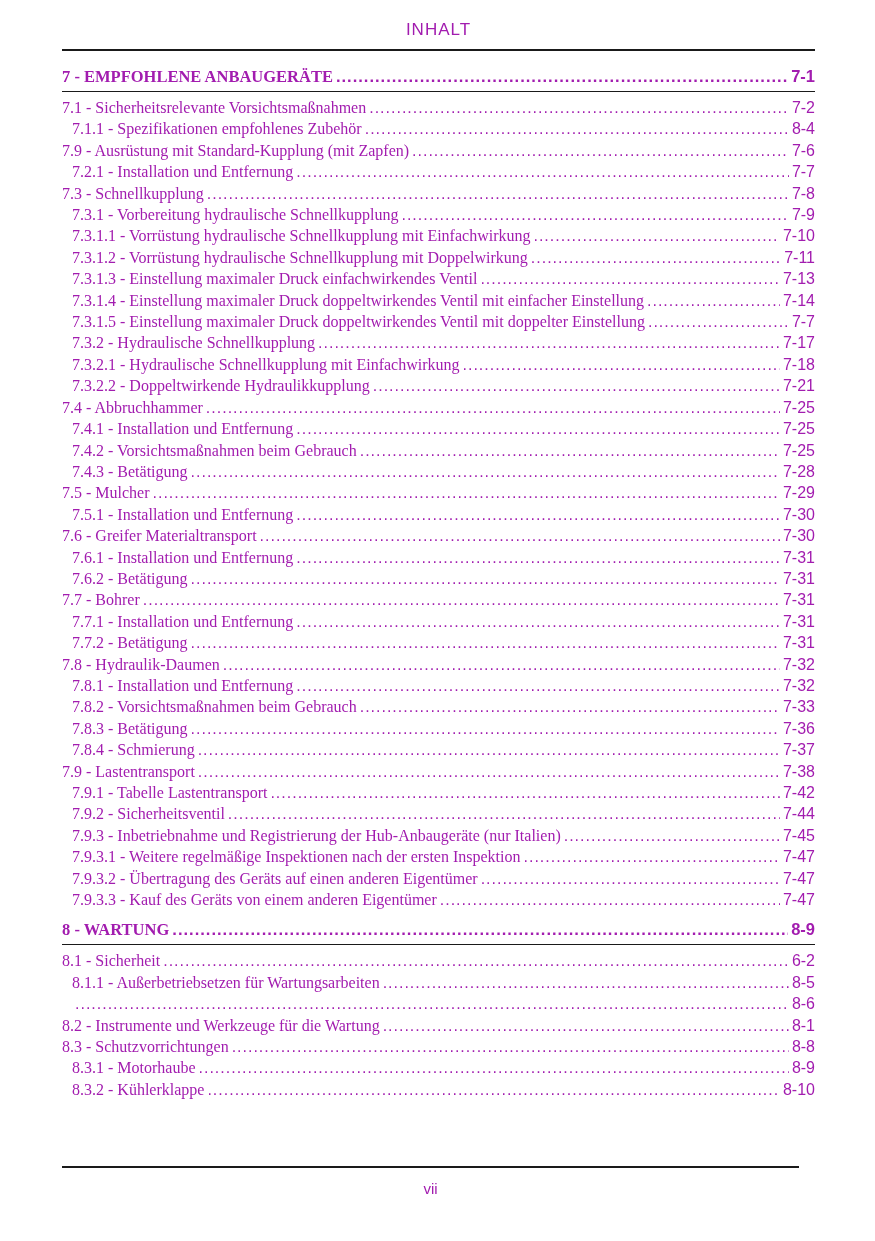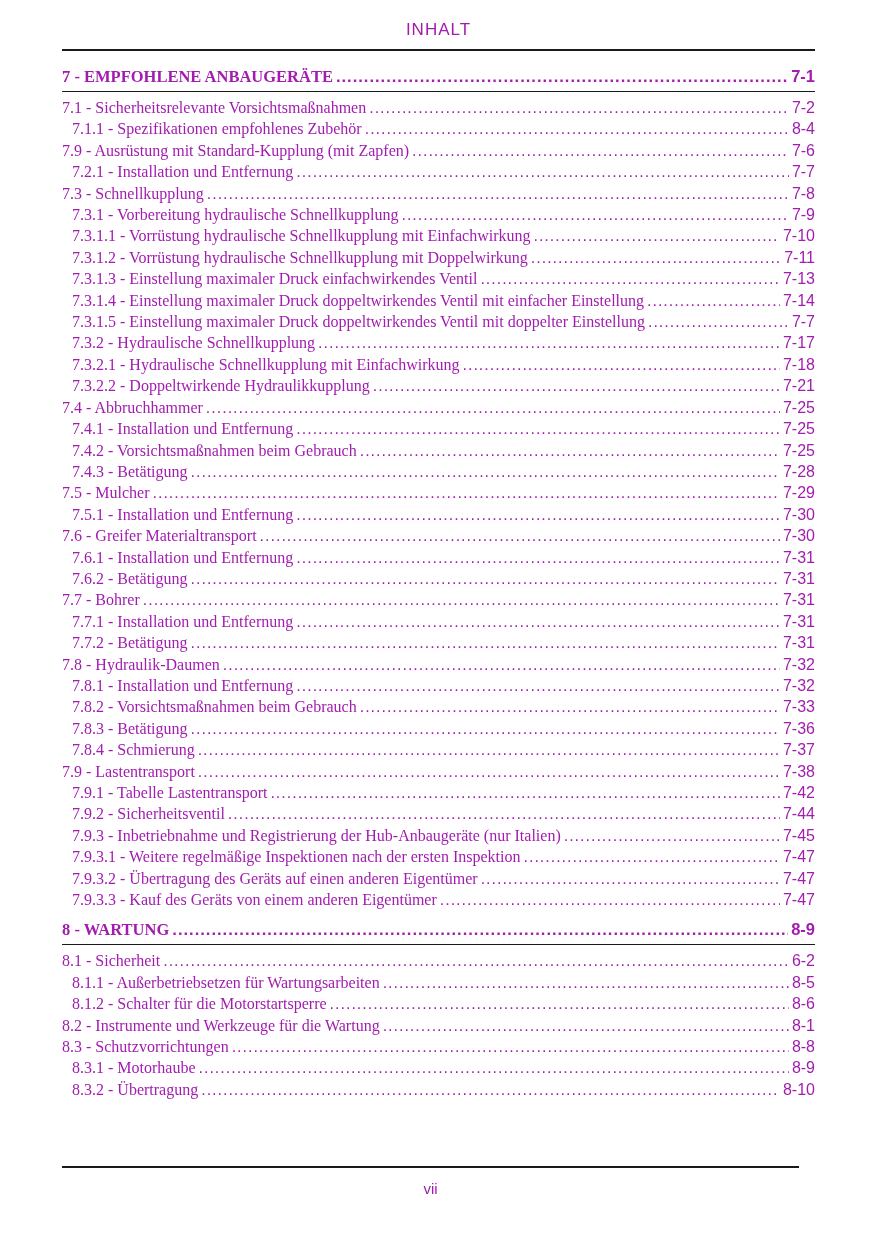--- a/index.html
+++ b/index.html
@@ -287,41 +287,40 @@
           <span class="t">8.1 - Sicherheit</span>
           <span class="dots"></span>
           <span class="p">6-2</span>
         </div>
         <div class="row entry lvl2">
           <span class="t">8.1.1 - Außerbetriebsetzen für Wartungsarbeiten</span>
           <span class="dots"></span>
           <span class="p">8-5</span>
         </div>
         <div class="row entry lvl2">
-          <span class="t">8.1.2 - Schalter für die Motorstartsperre</span>
           <span class="dots"></span>
           <span class="p">8-6</span>
         </div>
         <div class="row entry lvl1">
           <span class="t">8.2 - Instrumente und Werkzeuge für die Wartung</span>
           <span class="dots"></span>
           <span class="p">8-1</span>
         </div>
         <div class="row entry lvl1">
           <span class="t">8.3 - Schutzvorrichtungen</span>
           <span class="dots"></span>
           <span class="p">8-8</span>
         </div>
         <div class="row entry lvl2">
           <span class="t">8.3.1 - Motorhaube</span>
           <span class="dots"></span>
           <span class="p">8-9</span>
         </div>
         <div class="row entry lvl2">
-          <span class="t">8.3.2 - Übertragung</span>
+          <span class="t">8.3.2 - Kühlerklappe</span>
           <span class="dots"></span>
           <span class="p">8-10</span>
         </div>
       </div>
     </div>
 
   <div class="footer-area">
     <div class="rule footer-rule"></div>
     <div class="footer-text">vii</div>
   </div>

